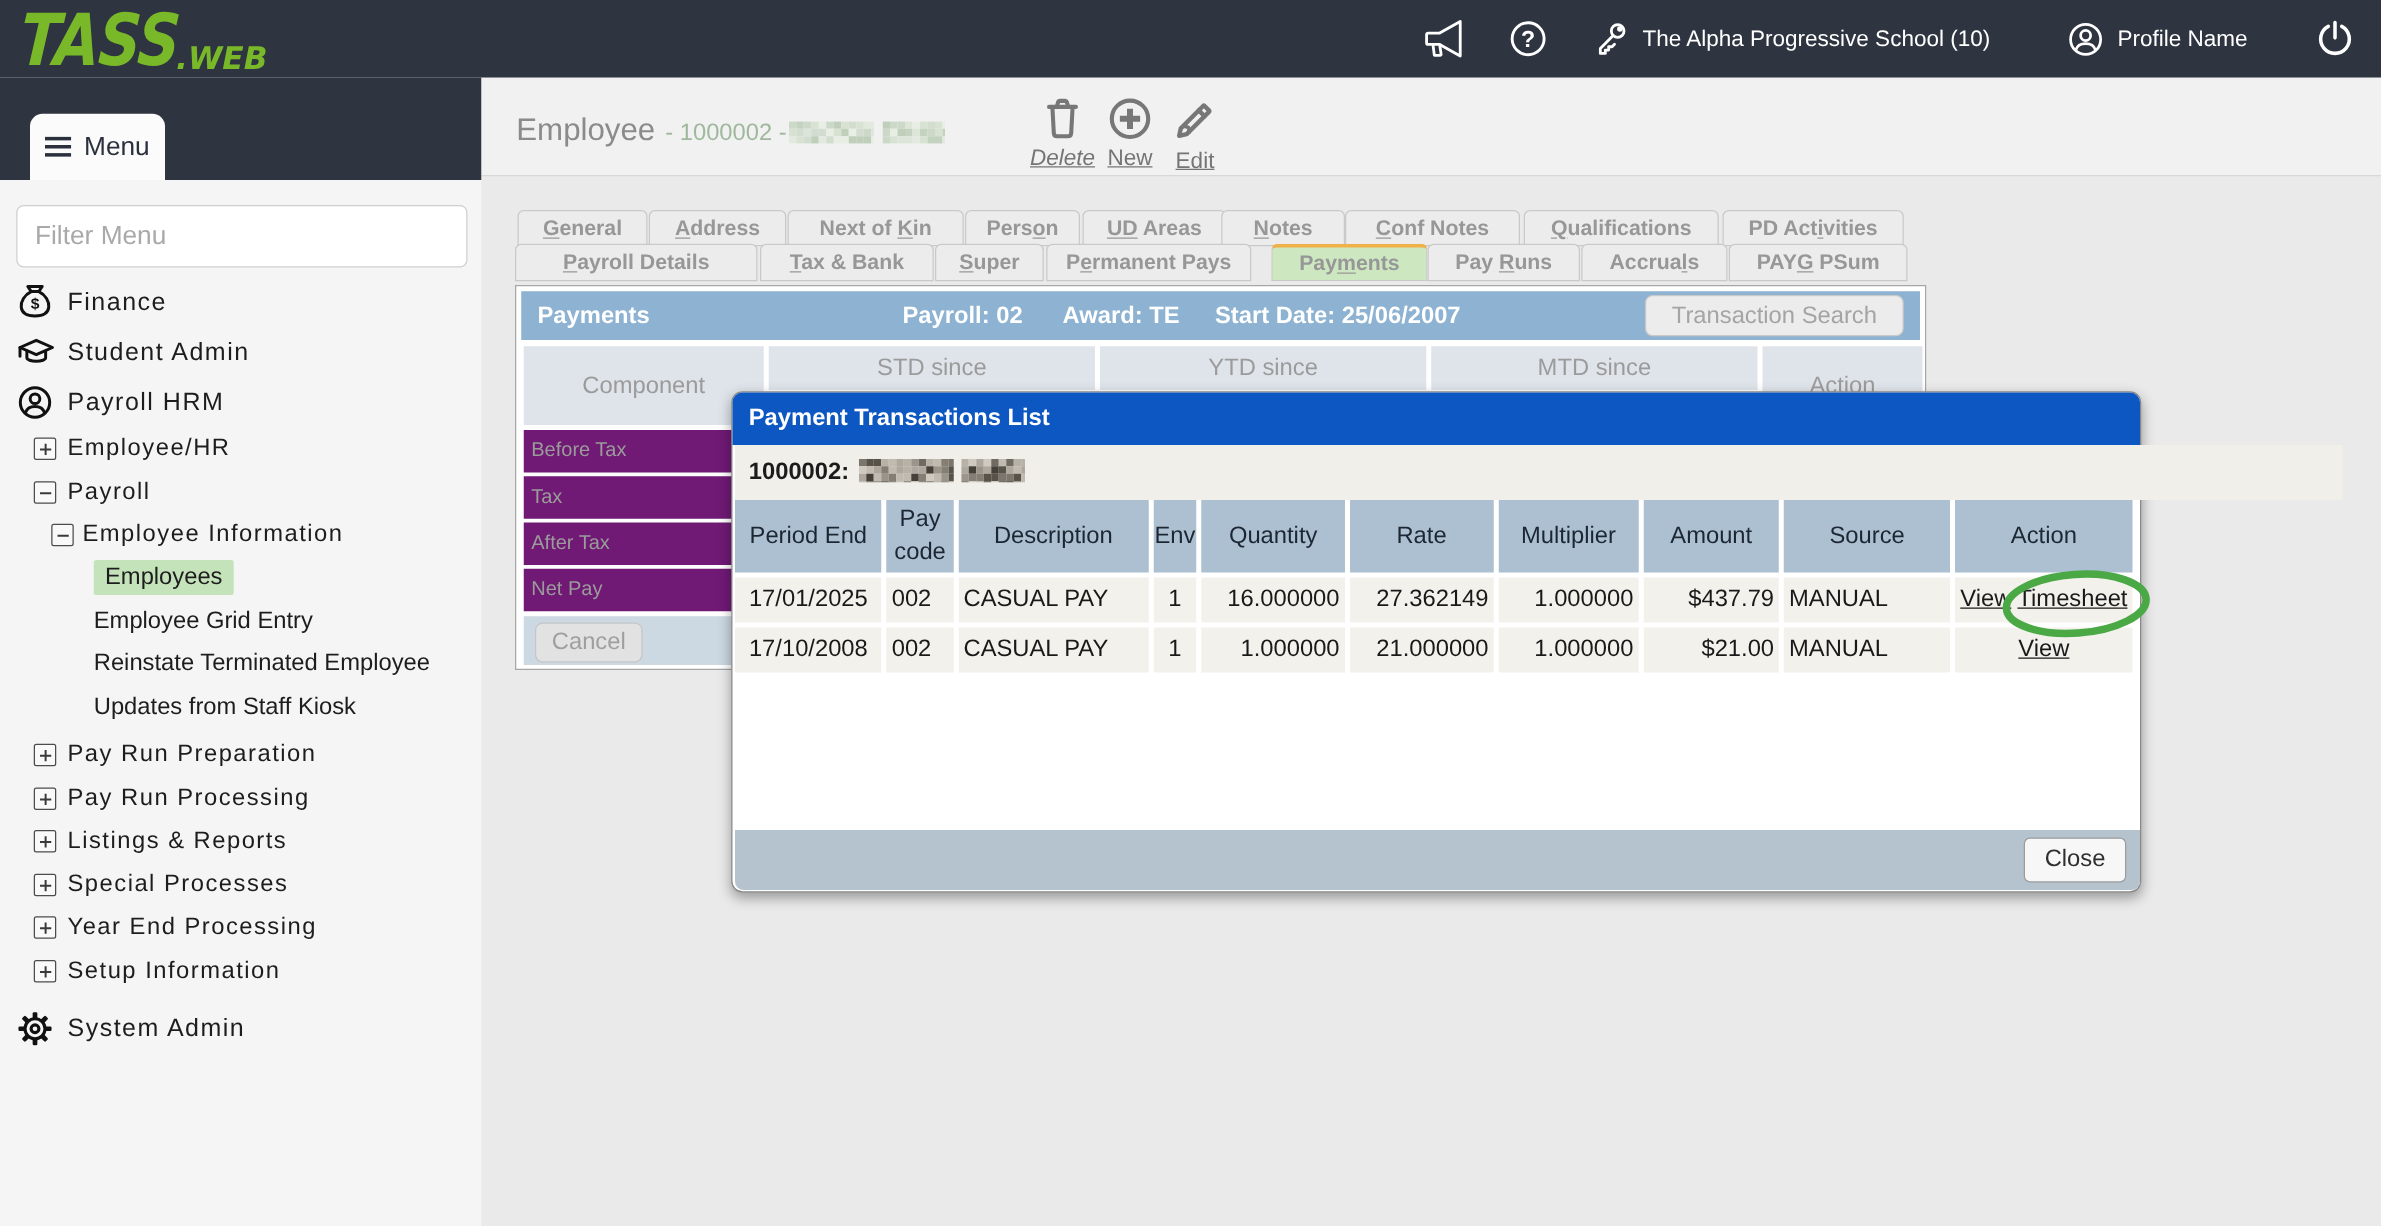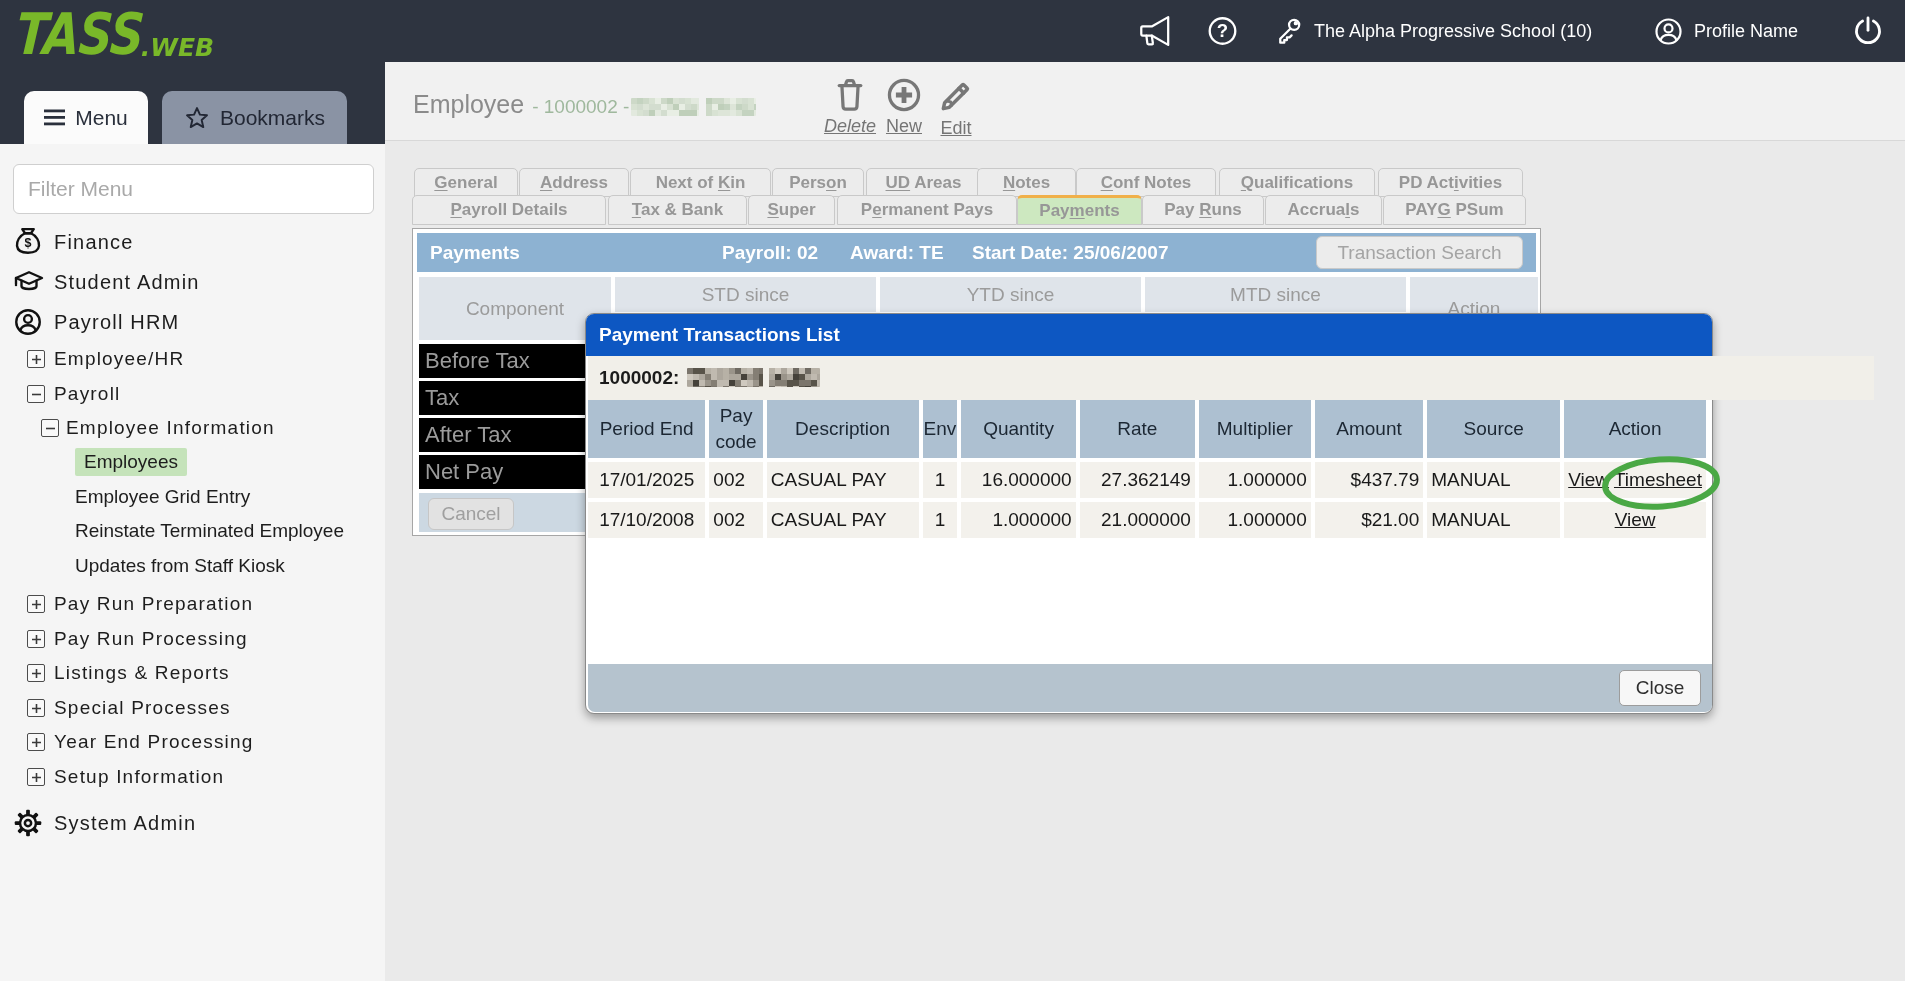--- a/index.html
+++ b/index.html
@@ -12,21 +12,21 @@
   .logo-main { font-size:47px; font-weight:800; font-style:italic; letter-spacing:-1px; font-family:"DejaVu Sans", sans-serif; transform:skewX(-4deg) scaleY(1.22); transform-origin:left bottom; display:inline-block; }
   .logo-suffix { font-size:25px; font-weight:700; font-style:italic; font-family:"DejaVu Sans", sans-serif; text-transform:uppercase; letter-spacing:0px; }
   .topbar-right { position:absolute; left:0; top:0; width:1905px; height:62px; color:#fff; }
   .topbar-item { position:absolute; top:0; height:62px; display:flex; align-items:center; gap:10px; font-size:18px; color:#fff; }
   .tb-icon { position:absolute; top:50%; transform:translateY(-50%); }
   .tb-icon svg { display:block; }
 
   
   .sidebar-head { position:absolute; left:0; top:62px; width:385px; height:82px; background:#2e3440; z-index:4; }
   .side-tab { position:absolute; top:29px; height:53px; display:flex; align-items:center; justify-content:center; gap:10px; font-size:21px; border-radius:10px 10px 0 0; }
-  .side-tab.menu { left:24px; width:124px; background:#fbfbfb; color:#2a303c; }
+  .side-tab.menu { left:24px; width:108px; background:#fbfbfb; color:#2a303c; }
   .side-tab.bookmarks { left:162px; width:185px; background:#8a93a4; color:#222734; }
 
   
   .sidebar { position:absolute; left:0; top:144px; width:385px; height:837px; background:#f5f5f5; z-index:3; }
   .filter-input { position:absolute; left:13px; top:20px; width:361px; height:50px; border:1px solid #cfcfcf; border-radius:6px; background:#fff; font-size:21px; font-family:"Liberation Sans",sans-serif; color:#333; padding:0 14px; outline:none; }
   .filter-input::placeholder { color:#a9a9a9; }
   .mi { position:absolute; left:0; width:385px; height:34px; display:flex; align-items:center; color:#1d1d1d; cursor:pointer; }
   .mi .mi-icon { position:absolute; left:13px; width:30px; height:30px; }
   .mi .mi-box { position:absolute; width:18px; height:18px; border:1.4px solid #4c4c4c; border-radius:2px; background:#f9f9f9; display:flex; align-items:center; justify-content:center; }
   .mi .mi-box svg { display:block; }
@@ -57,21 +57,21 @@
   .tab.r2 { top:195px; height:30px; }
   .tab.active { background:#cde8c0; border-top:3px solid #f0b04a; }
   .tab u { text-underline-offset:2px; }
 
   
   .panel { position:absolute; left:412px; top:228px; width:1129px; height:308px; background:#fff; border:1px solid #a6a6a6; z-index:1; }
   .panel-hdr { position:absolute; left:4px; top:4px; width:1119px; height:39px; background:#8db2d2; color:#fff; font-weight:700; font-size:19px; }
   .panel-hdr span { position:absolute; top:9px; white-space:nowrap; }
   .btn-txn { position:absolute; right:13px; top:3px; width:207px; height:33px; background:#ececec; border:1px solid #c9c9c9; border-radius:6px; color:#a4a4a4; font-size:19px; font-family:"Liberation Sans",sans-serif; }
   .pnl-cell { position:absolute; background:#dfe4ea; color:#9b9b9b; font-size:19px; display:flex; align-items:center; justify-content:center; }
-  .pnl-row { position:absolute; background:#000000; color:#9b9b9b; font-size:22px; display:flex; align-items:center; }
+  .pnl-row { position:absolute; background:#701a75; color:#9b9b9b; font-size:16px; display:flex; align-items:center; }
   .pnl-foot { position:absolute; left:6px; top:264px; width:1119px; height:39px; background:#ccd8e2; }
   .btn-cancel { position:absolute; left:9px; top:5px; width:86px; height:32px; background:#e2e2e2; border:1px solid #c6c6c6; border-radius:6px; color:#9f9f9f; font-size:19px; font-family:"Liberation Sans",sans-serif; }
 
   
   .modal { position:absolute; left:585px; top:313px; width:1128px; height:401px; background:#fff; border:1px solid #8a8a8a; border-radius:9px; box-shadow:0 4px 10px rgba(0,0,0,.35); z-index:10; }
   .modal-title { position:absolute; left:0; top:0; width:1126px; height:42px; background:#0d57c2; border-radius:8px 8px 0 0; color:#fff; font-size:19px; font-weight:700; line-height:42px; padding-left:13px; }
   .modal-name { position:absolute; left:2px; top:42px; width:1286px; height:44px; background:#f1efe9; font-size:19px; color:#1b1b1b; line-height:44px; padding-left:11px; font-weight:700; }
   .modal-name .mosaic { margin-left:8px; }
   .mtable { position:absolute; left:-2px; top:82px; border-collapse:separate; border-spacing:4px; table-layout:fixed; }
   .mtable th { background:#adc0d1; color:#1c2733; font-size:19px; font-weight:400; height:58px; text-align:center; vertical-align:middle; line-height:1.35; }
@@ -131,26 +131,20 @@
 </div>
 
 <div class="sidebar-head">
   <div class="side-tab menu">
     <svg width="21" height="19" viewBox="0 0 21 19">
       <rect x="0" y="1.5" width="21" height="2.8" fill="#2a303c"></rect>
       <rect x="0" y="8" width="21" height="2.8" fill="#2a303c"></rect>
       <rect x="0" y="14.5" width="21" height="2.8" fill="#2a303c"></rect>
     </svg>
     <span>Menu</span>
-  </div>
-  <div class="side-tab bookmarks">
-    <svg width="26" height="26" viewBox="0 0 24 24" fill="none" stroke="#222734" stroke-width="1.8" stroke-linejoin="round">
-      <path d="M12 2.8 L14.7 8.9 L21.2 9.5 L16.3 13.9 L17.8 20.4 L12 17 L6.2 20.4 L7.7 13.9 L2.8 9.5 L9.3 8.9 Z"></path>
-    </svg>
-    <span>Bookmarks</span>
   </div>
 </div>
 
 <div class="sidebar">
   <input class="filter-input" type="text" placeholder="Filter Menu" style="">
   <nav id="menu-tree">
       <div class="mi root" style="top: 81px;">
         <span class="mi-icon"><svg width="30" height="30" viewBox="0 0 24 24" fill="none" stroke="#111" stroke-width="1.9" stroke-linejoin="round">
             <path d="M9.6 5 L7.4 1.7 H16.6 L14.4 5 Z"></path>
             <path d="M9.6 5 C5.2 7 2.8 11.4 3.2 15 C3.6 18.9 6.8 20.6 12 20.6 C17.2 20.6 20.4 18.9 20.8 15 C21.2 11.4 18.8 7 14.4 5 Z"></path>
@@ -407,21 +401,21 @@
     </div>
     <div class="tab r2" style="left: 412px; width: 194px;">
       <span><u>P</u>ayroll Details</span>
     </div>
     <div class="tab r2" style="left: 608px; width: 139px;">
       <span><u>T</u>ax &amp; Bank</span>
     </div>
     <div class="tab r2" style="left: 748px; width: 87px;">
       <span><u>S</u>uper</span>
     </div>
-    <div class="tab r2" style="left: 837px; width: 180px;">
+    <div class="tab r2" style="left: 837px; width: 164px;">
       <span>P<u>e</u>rmanent Pays</span>
     </div>
     <div class="tab r2 active" style="left: 1017px; width: 125px;">
       <span>Pay<u>m</u>ents</span>
     </div>
     <div class="tab r2" style="left: 1142px; width: 122px;">
       <span>Pay <u>R</u>uns</span>
     </div>
     <div class="tab r2" style="left: 1265px; width: 117px;">
       <span>Accrua<u>l</u>s</span>

